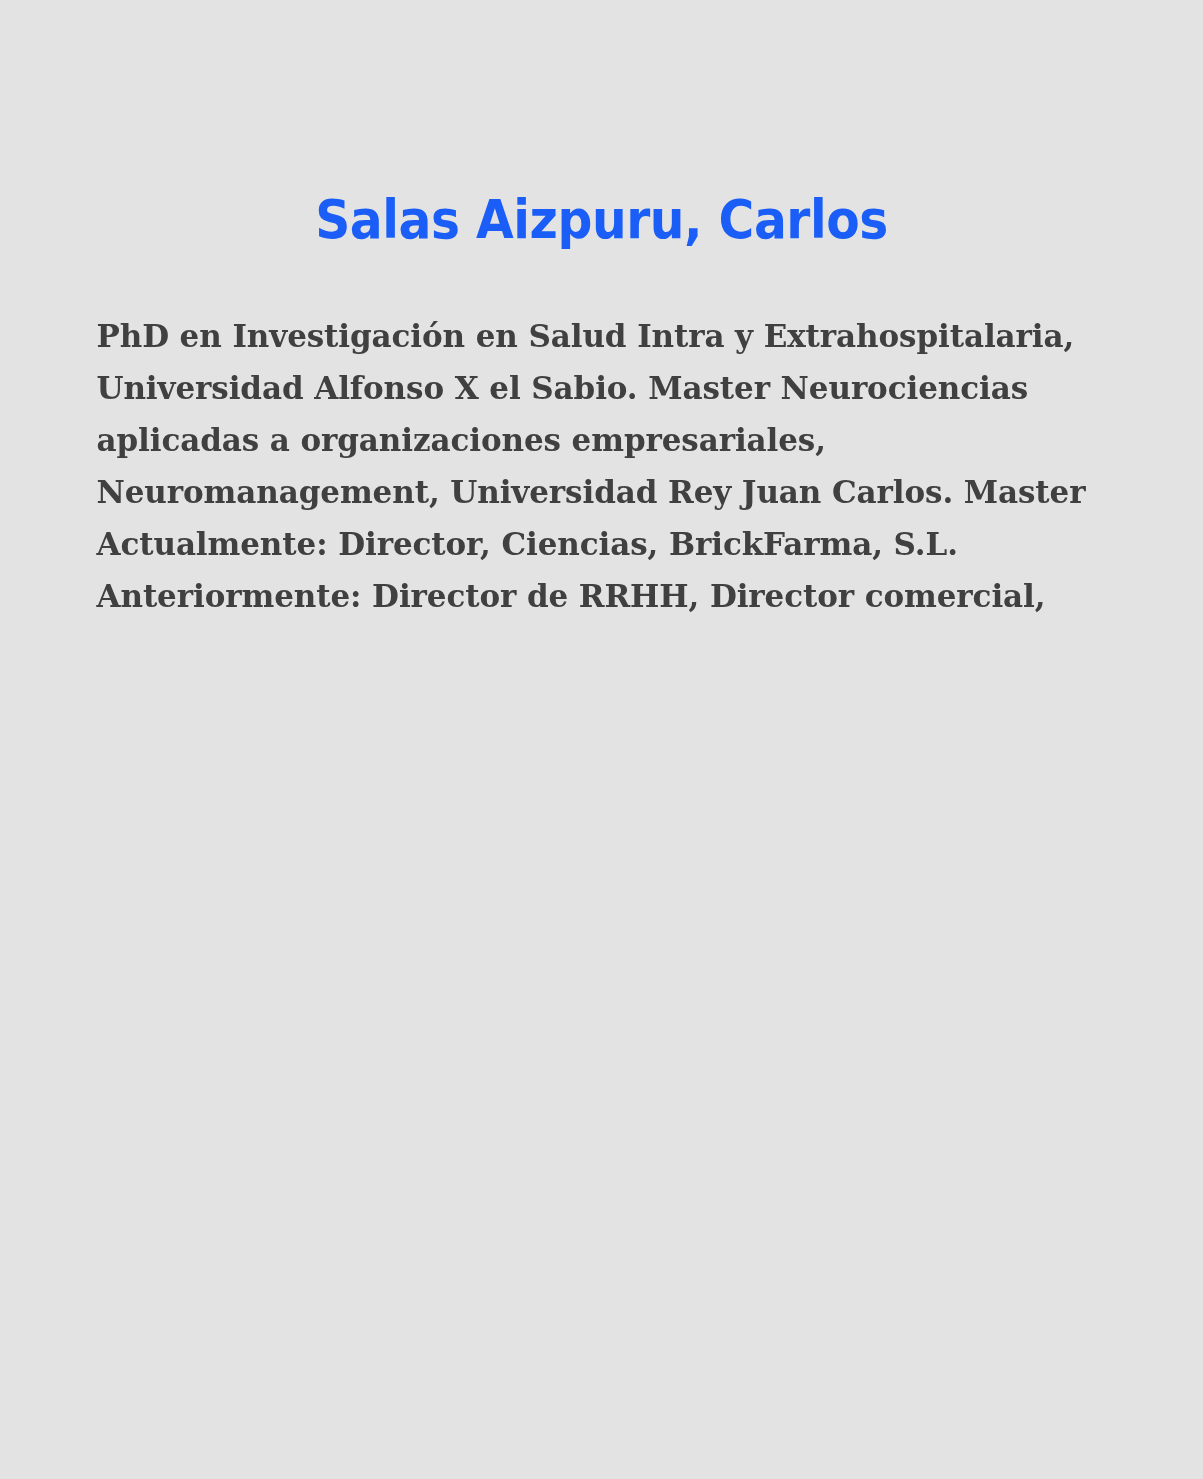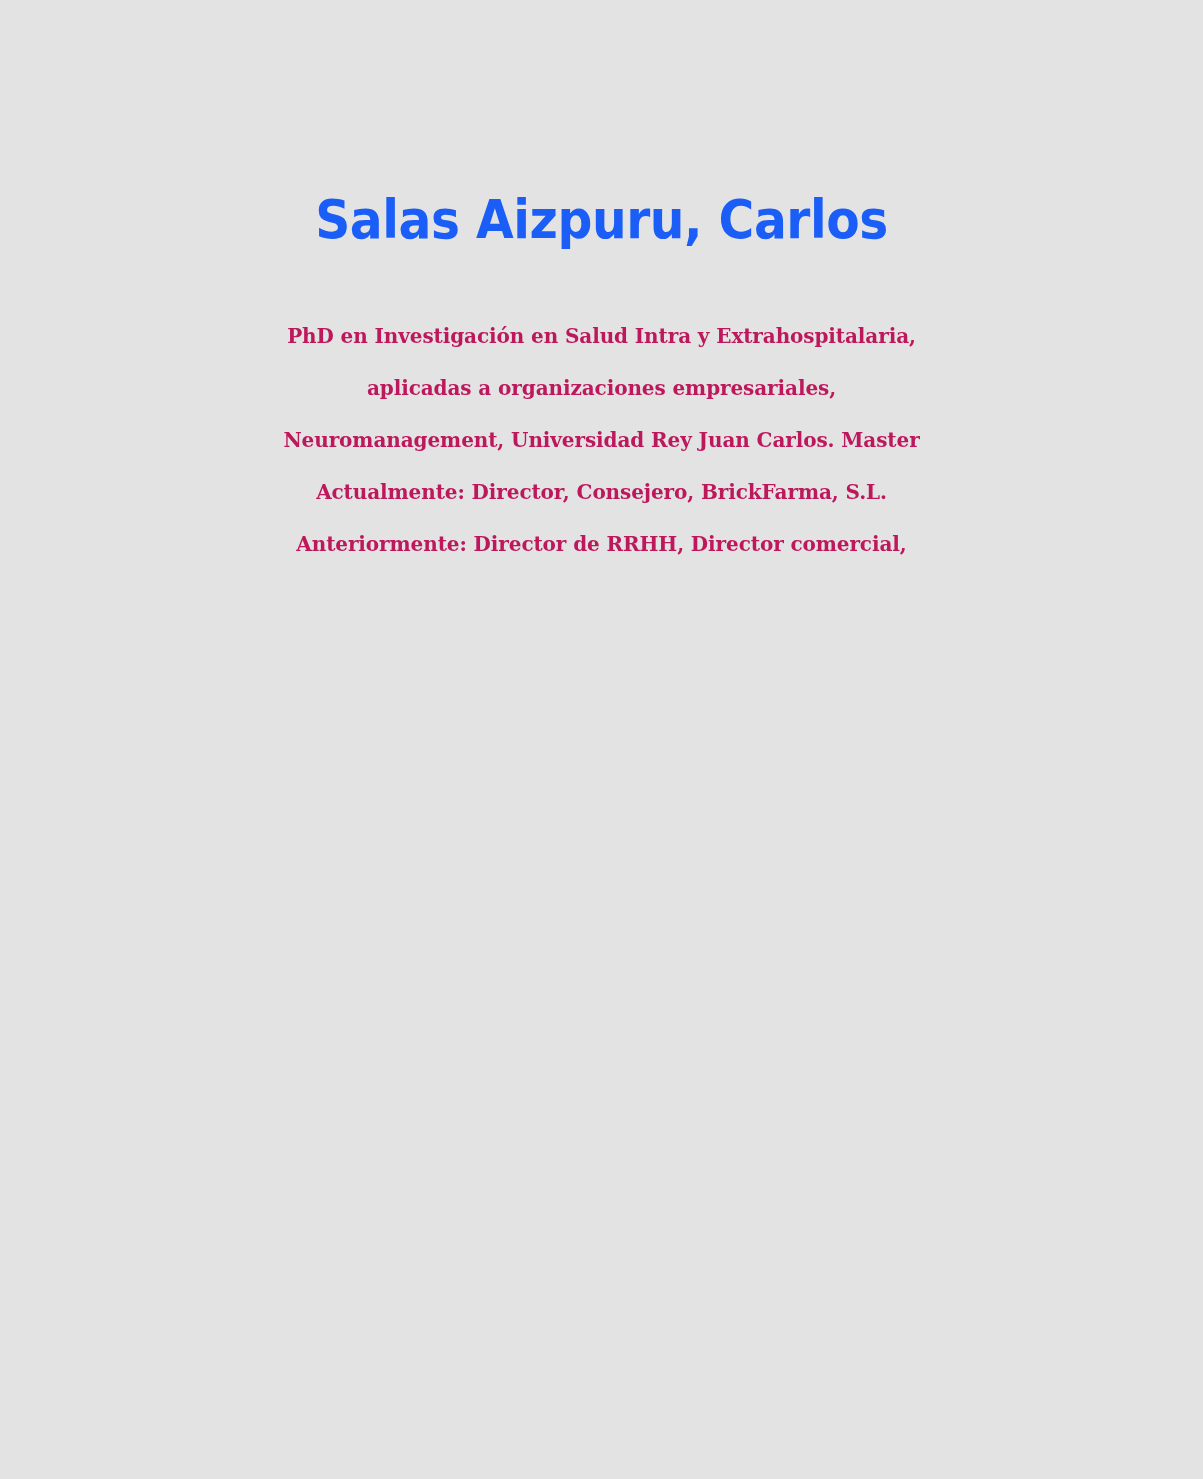--- a/index.html
+++ b/index.html
@@ -38,38 +38,39 @@
     color: #1b5ef7;
     margin: 0;
     transform: scaleX(0.92);
     transform-origin: center;
   }
   .profile-bio {
     margin: 58px auto 0 auto;
     width: 1010px;
     font-family: "DejaVu Serif", serif;
     font-weight: bold;
-    font-size: 20px;
+    font-size: 31px;
     line-height: 52px;
-    color: #be185d;
-    text-align: center;
+    color: #404040;
+    text-align: left;
     letter-spacing: -0.1px;
   }
   .bio-line {
     display: block;
     white-space: nowrap;
   }
 </style>
 </head>
 <body>
 
 <div class="page">
   <div class="profile-card">
     <h1 class="profile-name">Salas Aizpuru, Carlos</h1>
     <div class="profile-bio">
       <span class="bio-line">PhD en Investigación en Salud Intra y Extrahospitalaria,</span>
+      <span class="bio-line">Universidad Alfonso X el Sabio. Master Neurociencias</span>
       <span class="bio-line">aplicadas a organizaciones empresariales,</span>
       <span class="bio-line">Neuromanagement, Universidad Rey Juan Carlos. Master</span>
-      <span class="bio-line">Actualmente: Director, Consejero, BrickFarma, S.L.</span>
+      <span class="bio-line">Actualmente: Director, Ciencias, BrickFarma, S.L.</span>
       <span class="bio-line">Anteriormente: Director de RRHH, Director comercial,</span>
     </div>
   </div>
 </div>
 
 </body></html>

